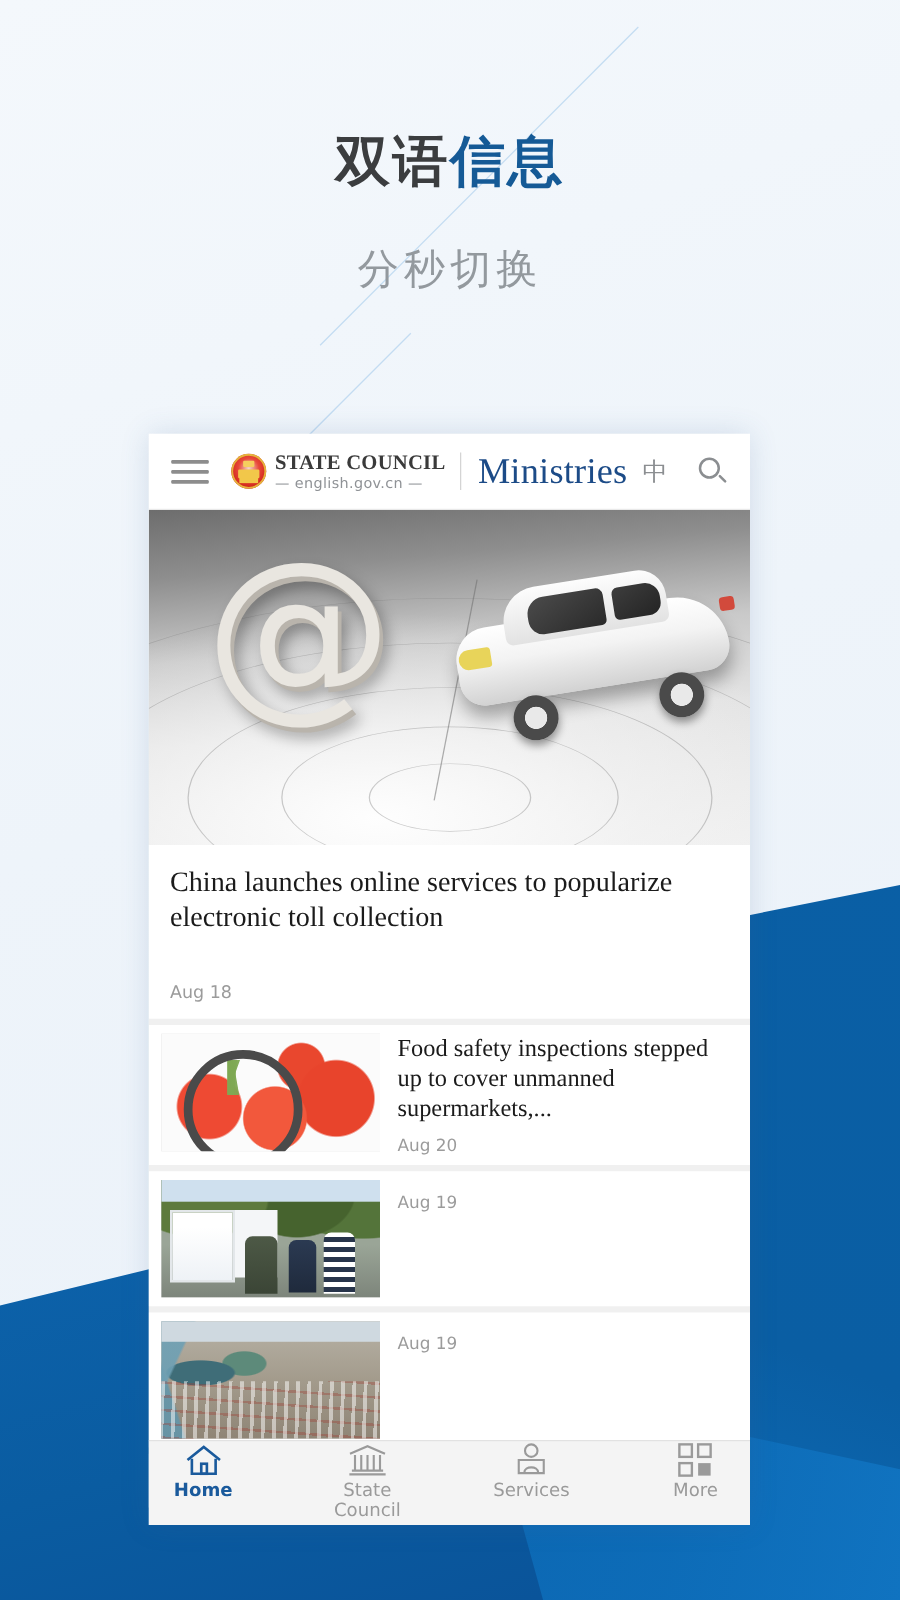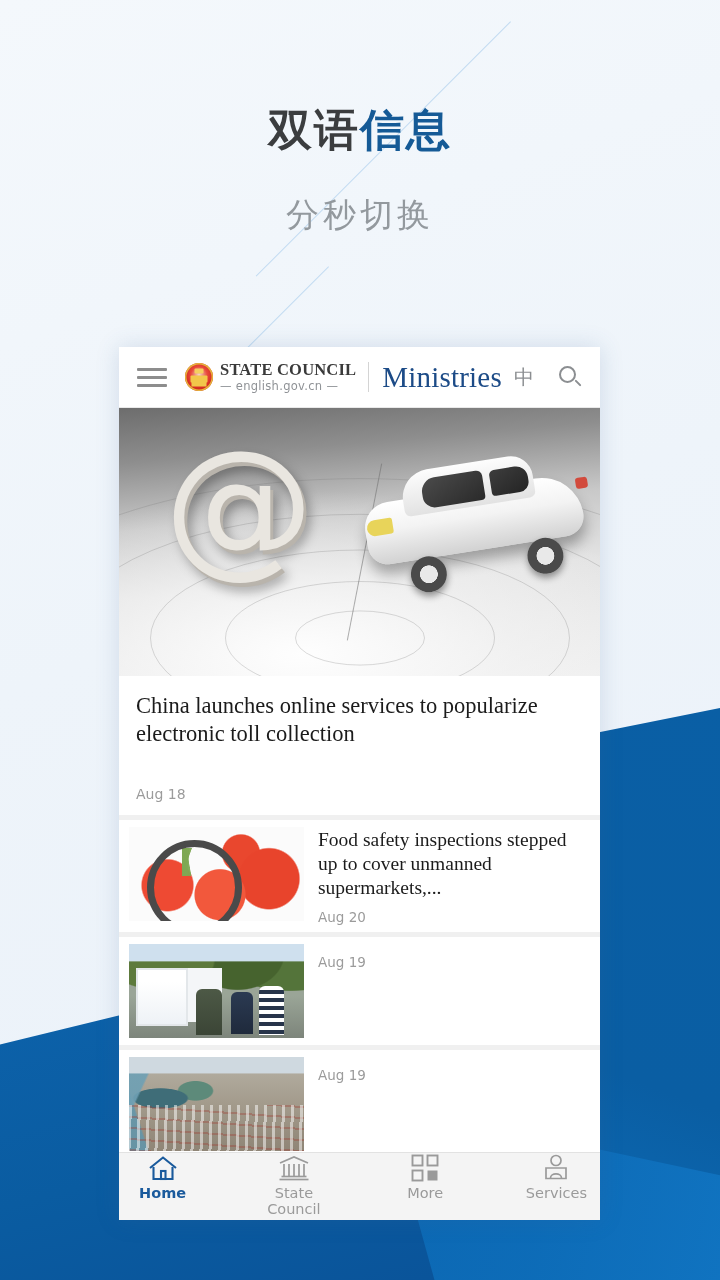--- a/index.html
+++ b/index.html
@@ -433,36 +433,36 @@
             <path d="M1.5 24.5 L30.5 24.5"></path>
             <path d="M3.5 21.5 L28.5 21.5"></path>
             <path d="M6 9 L6 21 M11 9 L11 21 M16 9 L16 21 M21 9 L21 21 M26 9 L26 21"></path>
           </svg>
         </div>
         <div class="tablabel">State Council</div>
       </div>
 
       <div class="tab">
         <div class="tabicon">
+          <svg width="30" height="28" viewBox="0 0 30 28" fill="none" stroke="#9a9a9a" stroke-width="1.7">
+            <circle cx="15" cy="6.5" r="5"></circle>
+            <path d="M5 24.5 L5 14 L25 14 L25 24.5 Z"></path>
+            <path d="M9.5 24 C9.5 18.5 20.5 18.5 20.5 24"></path>
+          </svg>
+        </div>
+        <div class="tablabel">Services</div>
+      </div>
+
+      <div class="tab">
+        <div class="tabicon">
           <svg width="28" height="28" viewBox="0 0 28 28">
             <rect x="1.5" y="1.5" width="10" height="10" fill="none" stroke="#9a9a9a" stroke-width="1.9"></rect>
             <rect x="16.5" y="1.5" width="10" height="10" fill="none" stroke="#9a9a9a" stroke-width="1.9"></rect>
             <rect x="1.5" y="16.5" width="10" height="10" fill="none" stroke="#9a9a9a" stroke-width="1.9"></rect>
             <rect x="16.5" y="16.5" width="10" height="10" fill="#9a9a9a"></rect>
           </svg>
         </div>
         <div class="tablabel">More</div>
       </div>
 
-      <div class="tab">
-        <div class="tabicon">
-          <svg width="30" height="28" viewBox="0 0 30 28" fill="none" stroke="#9a9a9a" stroke-width="1.7">
-            <circle cx="15" cy="6.5" r="5"></circle>
-            <path d="M5 24.5 L5 14 L25 14 L25 24.5 Z"></path>
-            <path d="M9.5 24 C9.5 18.5 20.5 18.5 20.5 24"></path>
-          </svg>
-        </div>
-        <div class="tablabel">Services</div>
-      </div>
-
     </div>
   </div>
 </div>
 
 </body></html>

